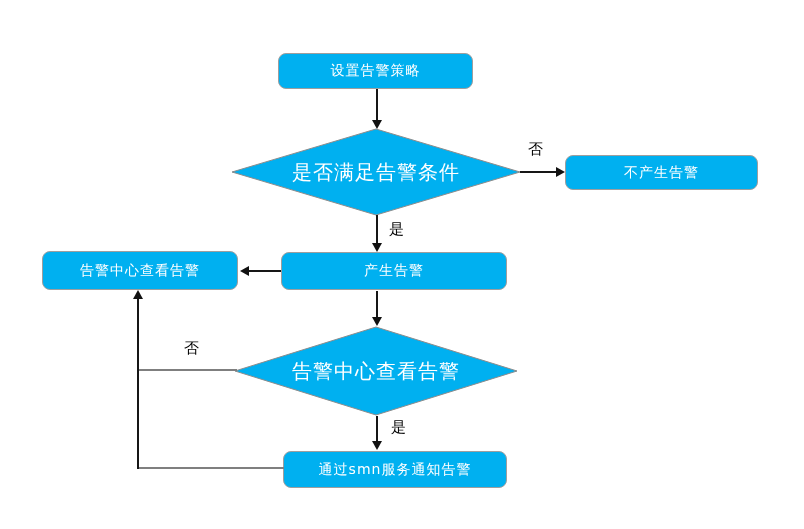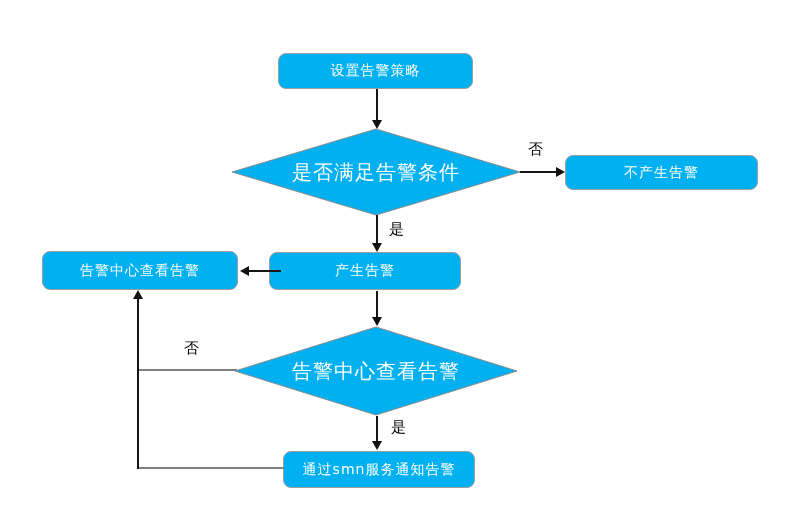--- a/index.html
+++ b/index.html
@@ -83,24 +83,24 @@
     color: #000000;
     font-size: 15px;
     line-height: 1;
     white-space: nowrap;
   }
 
   
   #box-set-policy   { left: 278px; top: 53px;  width: 195px; height: 36px; }
   #diamond-condition{ left: 230px; top: 128px; width: 292px; height: 88px; }
   #box-no-alarm     { left: 565px; top: 155px; width: 193px; height: 35px; }
-  #box-generate     { left: 269px; top: 252px; width: 192px; height: 38px; }
+  #box-generate     { left: 281px; top: 252px; width: 226px; height: 38px; }
   #box-view         { left: 42px;  top: 251px; width: 196px; height: 39px; }
   #diamond-notify   { left: 233px; top: 326px; width: 286px; height: 90px; }
-  #box-smn          { left: 283px; top: 451px; width: 192px; height: 37px; }
+  #box-smn          { left: 283px; top: 451px; width: 224px; height: 37px; }
 
   #v1      { left: 376px; top: 89px;  width: 2px;  height: 33px; }
   #v1-arr  { left: 372px; top: 120px; }
   #h-no1   { left: 520px; top: 171px; width: 38px; height: 2px; }
   #h-no1-arr { left: 556px; top: 167px; }
   #lbl-no1 { left: 528px; top: 142px; }
   #v2      { left: 376px; top: 215px; width: 2px;  height: 30px; }
   #v2-arr  { left: 372px; top: 243px; }
   #lbl-yes1{ left: 389px; top: 222px; }
   #h-view  { left: 249px; top: 270px; width: 32px; height: 2px; }

